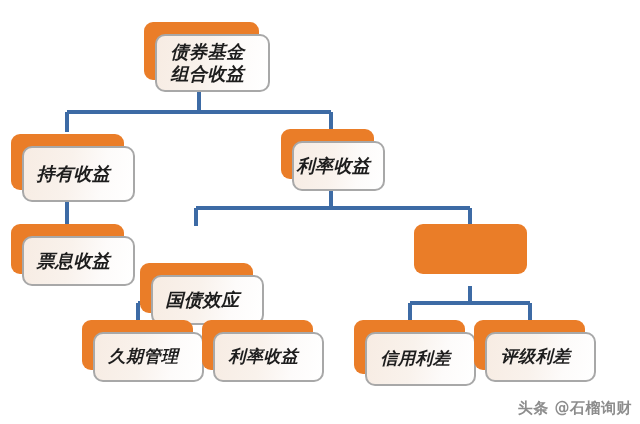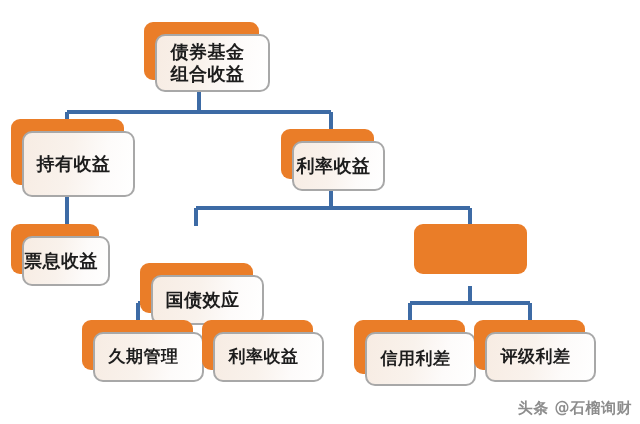--- a/index.html
+++ b/index.html
@@ -54,20 +54,21 @@
   }
   .node .label {
     color: #1d1d1d;
     font-weight: bold;
     letter-spacing: 0.5px;
     text-align: center;
     line-height: 1.25;
     white-space: pre-line;
     position: relative;
     left: -5px;
+    font-style: italic;
   }
   .node.size-root .label { font-size: 18px; }
   .node.size-lg .label   { font-size: 18px; }
   .node.size-md .label   { font-size: 17px; }
   
   #watermark {
     position: absolute;
     right: 8px;
     bottom: 6px;
     font-size: 15px;
@@ -98,35 +99,35 @@
   </svg>
 
   <div class="node size-root" style="left:144px; top:22px; width:126px; height:70px;">
     <div class="shadow-plate"></div>
     <div class="card">
       <span class="label">债券基金
 组合收益</span>
     </div>
   </div>
 
-  <div class="node size-lg" style="left:11px; top:119px; width:124px; height:78px;">
+  <div class="node size-lg" style="left:11px; top:134px; width:124px; height:68px;">
     <div class="shadow-plate"></div>
     <div class="card">
       <span class="label">持有收益</span>
     </div>
   </div>
 
   <div class="node size-lg" style="left:281px; top:129px; width:104px; height:62px;">
     <div class="shadow-plate"></div>
     <div class="card">
       <span class="label">利率收益</span>
     </div>
   </div>
 
-  <div class="node size-lg" style="left:11px; top:224px; width:99px; height:62px;">
+  <div class="node size-lg" style="left:11px; top:224px; width:124px; height:62px;">
     <div class="shadow-plate"></div>
     <div class="card">
       <span class="label">票息收益</span>
     </div>
   </div>
 
   <div class="node size-lg" style="left:140px; top:224px; width:124px; height:62px;margin-top:39px;">
     <div class="shadow-plate"></div>
     <div class="card">
       <span class="label">国债效应</span>

